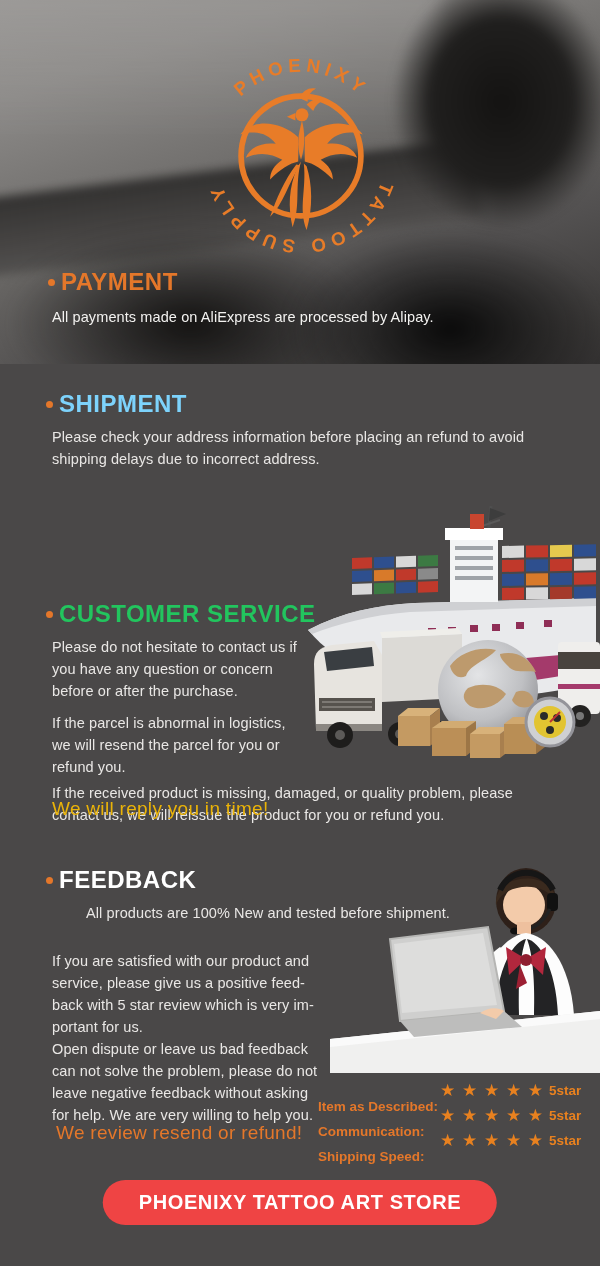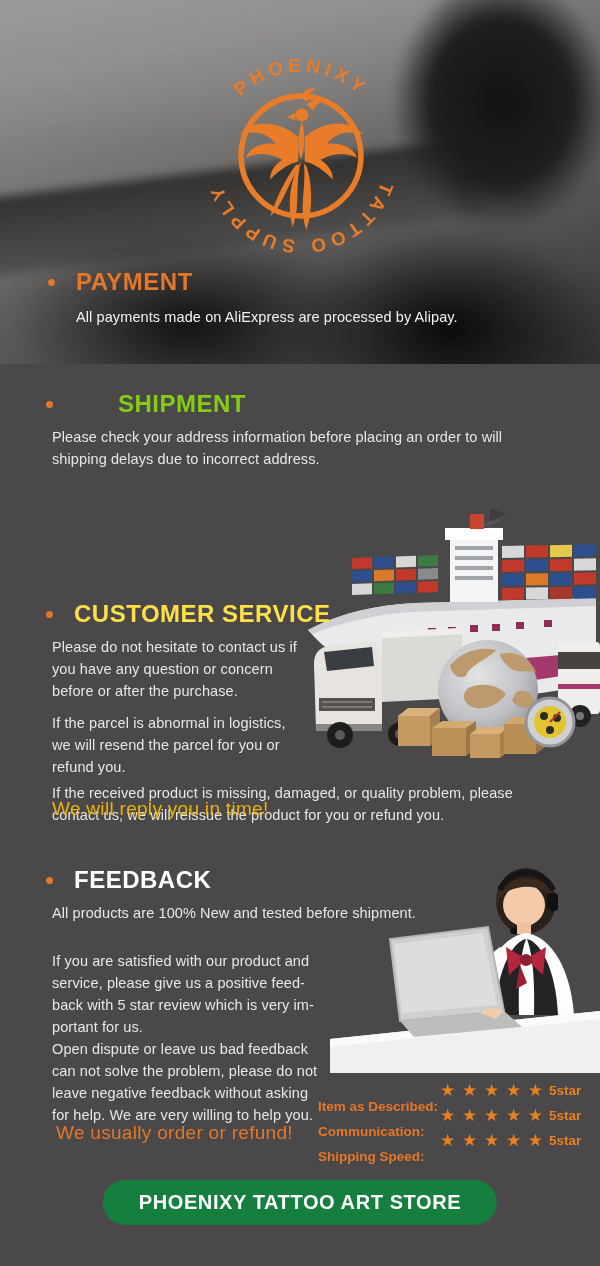--- a/index.html
+++ b/index.html
@@ -14,29 +14,29 @@
   }
   .hero .shape{position:absolute;pointer-events:none;}
   .hs0{left:-20px;top:-10px;width:460px;height:150px;background:linear-gradient(180deg,#a3a19f,transparent);opacity:.45;filter:blur(8px);}
   .hs1{left:-40px;top:170px;width:520px;height:78px;background:linear-gradient(#272625,#4f4d4c);transform:rotate(-7deg);filter:blur(5px);opacity:.85;}
   .hs2{right:-50px;top:-70px;width:330px;height:430px;background:radial-gradient(closest-side at 55% 40%,#141312 0%,#201f1e 48%,transparent 74%);filter:blur(5px);}
   .hs3{left:-70px;bottom:-90px;width:520px;height:260px;background:radial-gradient(closest-side,#121110,transparent 72%);filter:blur(10px);}
   .hs4{right:-70px;bottom:-100px;width:440px;height:270px;background:radial-gradient(closest-side,#090909,transparent 74%);filter:blur(8px);}
   .logo-svg{position:absolute;left:198px;top:50px;width:206px;height:212px;}
   .logo-text{font-family:"Liberation Sans",sans-serif;font-weight:bold;font-size:20px;letter-spacing:5px;}
   
-  .sec-head{position:absolute;display:flex;align-items:center;gap:21px;}
+  .sec-head{position:absolute;display:flex;align-items:center;gap:6px;}
   .sec-head .dot{width:7px;height:7px;border-radius:50%;flex:none;}
   .sec-head h2{margin:0;font-size:24px;font-weight:bold;letter-spacing:.5px;}
   
   .para{
     position:absolute;color:#e9e7e5;font-size:14.5px;line-height:22px;
     white-space:pre-line;letter-spacing:.1px;
   }
-  .hero-para{color:#f3f2f0;margin-left:24px;}
+  .hero-para{color:#f3f2f0;}
   .slogan{position:absolute;font-size:19px;letter-spacing:.3px;white-space:nowrap;}
   
   .montage-svg{position:absolute;left:300px;top:502px;width:300px;height:268px;}
   .agent-svg{position:absolute;left:330px;top:843px;width:270px;height:230px;}
   
   .ratings{position:absolute;left:318px;top:1078px;width:272px;}
   .rating-row{display:flex;align-items:center;height:25px;}
   .rating-label{width:122px;font-weight:bold;font-size:13.5px;flex:none;margin-top:32px;}
   .rating-stars{font-size:17px;letter-spacing:1px;line-height:1;margin-right:5px;white-space:nowrap;}
   .rating-value{font-size:13.5px;font-weight:bold;}
@@ -87,23 +87,23 @@
 
     <div class="sec-head" style="left:48px;top:268px;">
       <span class="dot" style="background:#e4772a;"></span>
       <h2 style="color:#e4772a;">PAYMENT</h2>
     </div>
     <div class="para hero-para" style="left:52px;top:306px;width:520px;position:absolute;">All payments made on AliExpress are processed by Alipay.</div>
   </div>
 
   <div class="sec-head" style="left:46px;top:390px;">
     <span class="dot" style="background:#e4772a;"></span>
-    <h2 style="color:#84cc16;margin-left:44px;">SHIPMENT</h2>
-  </div>
-  <div class="para" style="left:52px;top:426px;width:510px;">Please check your address information before placing an order to will
+    <h2 style="color:#7dd3fc;">SHIPMENT</h2>
+  </div>
+  <div class="para" style="left:52px;top:426px;width:510px;">Please check your address information before placing an refund to avoid
 shipping delays due to incorrect address.</div>
 
   <svg class="montage-svg" viewBox="0 0 300 268">
     <defs>
       <radialGradient id="globeSea" cx="40%" cy="35%" r="75%">
         <stop offset="0%" stop-color="#e3e4e6"></stop>
           <stop offset="60%" stop-color="#bfc0c3"></stop>
           <stop offset="100%" stop-color="#8e8f93"></stop>
       </radialGradient>
     </defs>
@@ -237,46 +237,46 @@
       <circle cx="250" cy="220" r="16" fill="#e2c431"></circle>
       <circle cx="244" cy="214" r="4" fill="#2a2a2a"></circle>
         <circle cx="257" cy="216" r="4" fill="#2a2a2a"></circle>
         <circle cx="250" cy="228" r="4" fill="#2a2a2a"></circle>
       <line x1="250" y1="220" x2="260" y2="210" stroke="#b33" stroke-width="2"></line>
     </g>
   </svg>
 
   <div class="sec-head" style="left:46px;top:600px;">
     <span class="dot" style="background:#e4772a;"></span>
-    <h2 style="color:#fde047;">CUSTOMER SERVICE</h2>
+    <h2 style="color:#22c55e;">CUSTOMER SERVICE</h2>
   </div>
   <div class="para" style="left:52px;top:636px;width:300px;">Please do not hesitate to contact us if
 you have any question or concern
 before or after the purchase.</div>
   <div class="para" style="left:52px;top:712px;width:300px;">If the parcel is abnormal in logistics,
 we will resend the parcel for you or
 refund you.</div>
   <div class="para" style="left:52px;top:782px;width:520px;">If the received product is missing, damaged, or quality problem, please
 contact us, we will reissue the product for you or refund you.</div>
   <div class="slogan" style="left:52px;top:798px;color:#eab308;">We will reply you in time!</div>
 
   <div class="sec-head" style="left:46px;top:866px;">
     <span class="dot" style="background:#e4772a;"></span>
     <h2 style="color:#ffffff;">FEEDBACK</h2>
   </div>
-  <div class="para" style="left:52px;top:902px;width:410px;">All products are 100% New and tested before shipment.</div>
+  <div class="para" style="left:40px;top:902px;width:410px;text-align:right;">All products are 100% New and tested before shipment.</div>
   <div class="para" style="left:52px;top:950px;width:310px;">If you are satisfied with our product and
 service, please give us a positive feed-
 back with 5 star review which is very im-
 portant for us.</div>
   <div class="para" style="left:52px;top:1038px;width:320px;">Open dispute or leave us bad feedback
 can not solve the problem, please do not
 leave negative feedback without asking
 for help. We are very willing to help you.</div>
-  <div class="slogan" style="left:56px;top:1122px;color:#e4772a;">We usually order or refund!</div>
+  <div class="slogan" style="left:56px;top:1122px;color:#e4772a;">We review resend or refund!</div>
 
   <svg class="agent-svg" viewBox="0 0 270 230">
 
     <g>
       <ellipse cx="196" cy="58" rx="30" ry="33" fill="#2e2019"></ellipse>
       <circle cx="194" cy="62" r="21" fill="#f3cbaa"></circle>
       <path d="M166,62 C163,28 227,26 226,60 C218,38 174,38 166,62 Z" fill="#3a2a1e"></path>
       <path d="M170,47 A29,29 0 0 1 223,47" fill="none" stroke="#161616" stroke-width="6"></path>
       <rect x="217" y="50" width="11" height="18" rx="4" fill="#111"></rect>
       <path d="M220,66 C211,84 198,89 187,87" fill="none" stroke="#222" stroke-width="3"></path>
@@ -317,15 +317,15 @@
       <span class="rating-stars" style="color:#e8811f;">★ ★ ★ ★ ★</span>
       <span class="rating-value" style="color:#e8811f;">5star</span>
     </div>
     <div class="rating-row">
       <span class="rating-label" style="color:#e4772a;">Shipping Speed:</span>
       <span class="rating-stars" style="color:#e8811f;">★ ★ ★ ★ ★</span>
       <span class="rating-value" style="color:#e8811f;">5star</span>
     </div>
   </div>
 
-  <button class="store-btn" style="background:#15803d;">PHOENIXY TATTOO ART STORE</button>
+  <button class="store-btn" style="background:#ef4444;">PHOENIXY TATTOO ART STORE</button>
 
 </div>
 
 </body></html>

